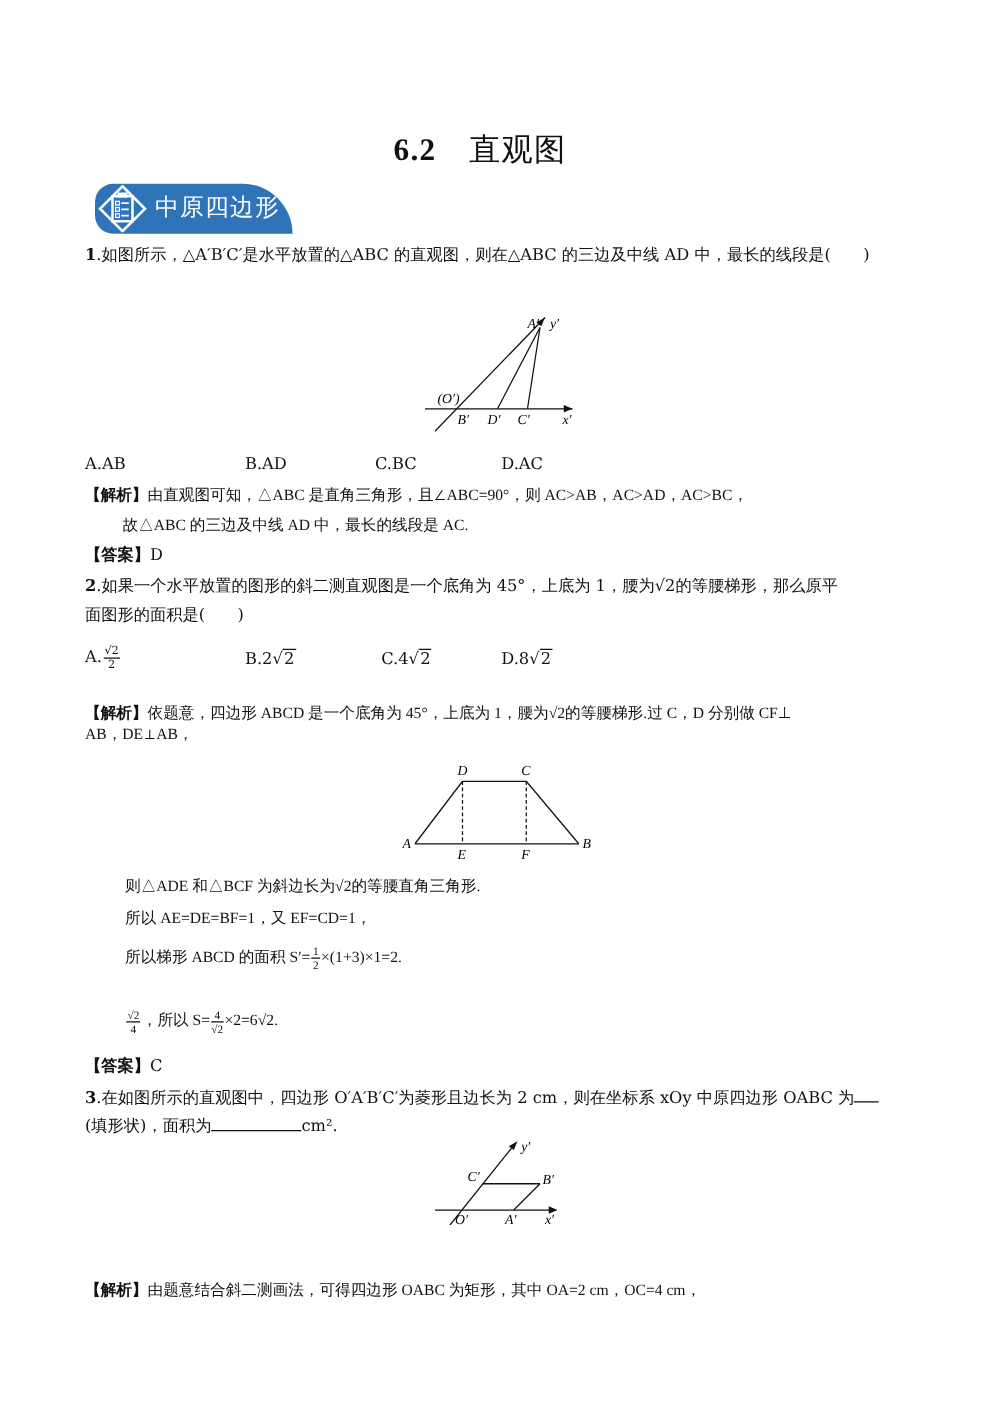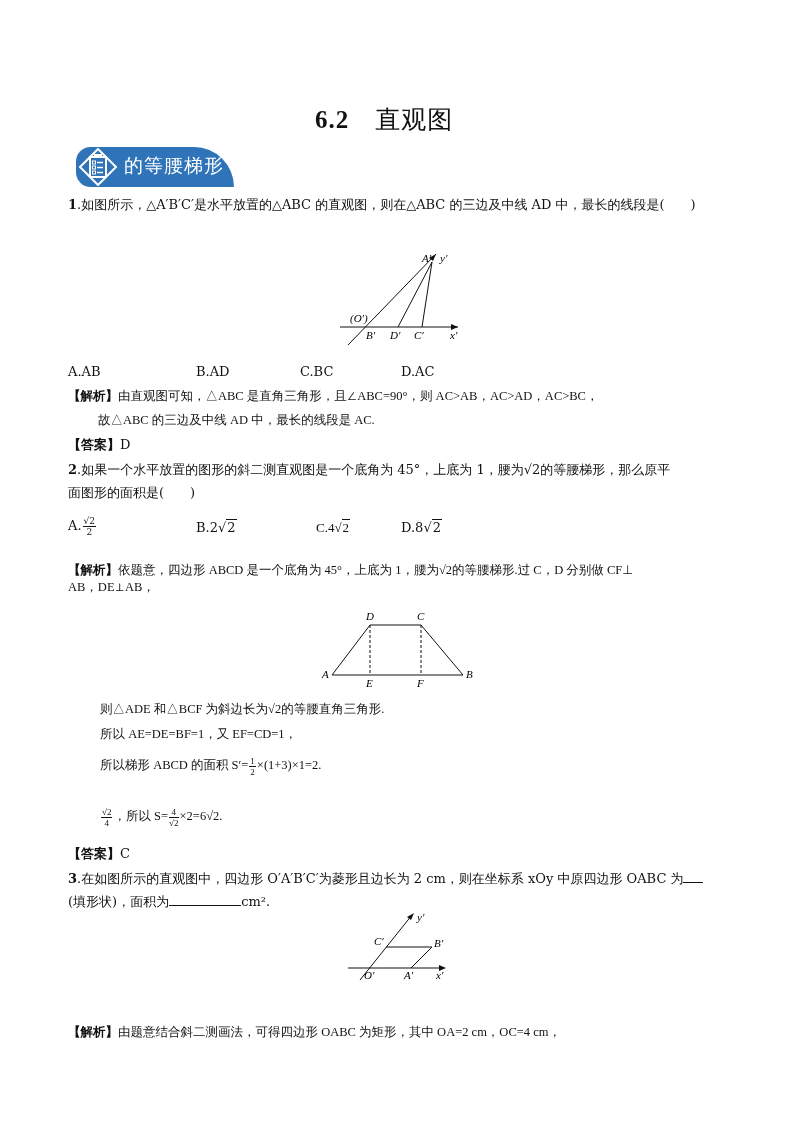--- a/index.html
+++ b/index.html
@@ -37,21 +37,21 @@
   <polygon points="20,1 38,19 20,37 2,19" fill="#2f73b8" stroke="#fff" stroke-width="2"></polygon>
   <rect x="12" y="9" width="16" height="20" fill="none" stroke="#fff" stroke-width="2"></rect>
   <rect x="16" y="6" width="8" height="4" fill="#fff"></rect>
   <rect x="14.5" y="13" width="3" height="3" fill="none" stroke="#fff" stroke-width="1"></rect>
   <rect x="14.5" y="18" width="3" height="3" fill="none" stroke="#fff" stroke-width="1"></rect>
   <rect x="14.5" y="23" width="3" height="3" fill="none" stroke="#fff" stroke-width="1"></rect>
   <line x1="19" y1="14.5" x2="25" y2="14.5" stroke="#fff" stroke-width="1.5"></line>
   <line x1="19" y1="19.5" x2="25" y2="19.5" stroke="#fff" stroke-width="1.5"></line>
   <line x1="19" y1="24.5" x2="25" y2="24.5" stroke="#fff" stroke-width="1.5"></line>
 </svg>
-<div class="abs banner-text">的等腰梯形</div>
+<div class="abs banner-text">中原四边形</div>
 
 <div class="abs line" style="top:196px;">
   <span class="bold">1</span><span>.如图所示，△A′B′C′是水平放置的△ABC 的直观图，则在△ABC 的三边及中线 AD 中，最长的线段是(　　)</span>
 </div>
 
 <svg class="abs" style="left:330px; top:248px;" width="140" height="100">
   <line x1="10" y1="79" x2="128" y2="79" stroke="#111" stroke-width="1"></line>
   <polygon points="128,79 121,76 121,82" fill="#111"></polygon>
   <line x1="18" y1="97" x2="106" y2="6" stroke="#111" stroke-width="1"></line>
   <polygon points="106,6 99,10 103,13" fill="#111"></polygon>
@@ -86,21 +86,21 @@
 </div>
 <div class="abs line" style="top:484px;">面图形的面积是(　　)</div>
 
 <div class="abs" style="top:516px; left:68px; width:700px; height:26px;">
   <span class="opt" style="left:0; top:0;">
     <span>A.</span><span class="frac"><span class="top">√2</span><span>2</span></span>
   </span>
   <span class="opt" style="left:128px; top:4px;">
     <span>B.2</span><span class="sqrt">√<span class="rad">2</span></span>
   </span>
-  <span class="opt" style="left:248px; top:4px;font-family:Liberation Serif, serif;">
+  <span class="opt" style="left:237px; top:4px;">
     <span>C.4</span><span class="sqrt">√<span class="rad">2</span></span>
   </span>
   <span class="opt" style="left:333px; top:4px;">
     <span>D.8</span><span class="sqrt">√<span class="rad">2</span></span>
   </span>
 </div>
 
 <div class="abs line ana" style="top:553px;margin-top:8px;">
   <span class="bold">【解析】</span><span>依题意，四边形 ABCD 是一个底角为 45°，上底为 1，腰为√2的等腰梯形.过 C，D 分别做 CF⊥</span>
 </div>

